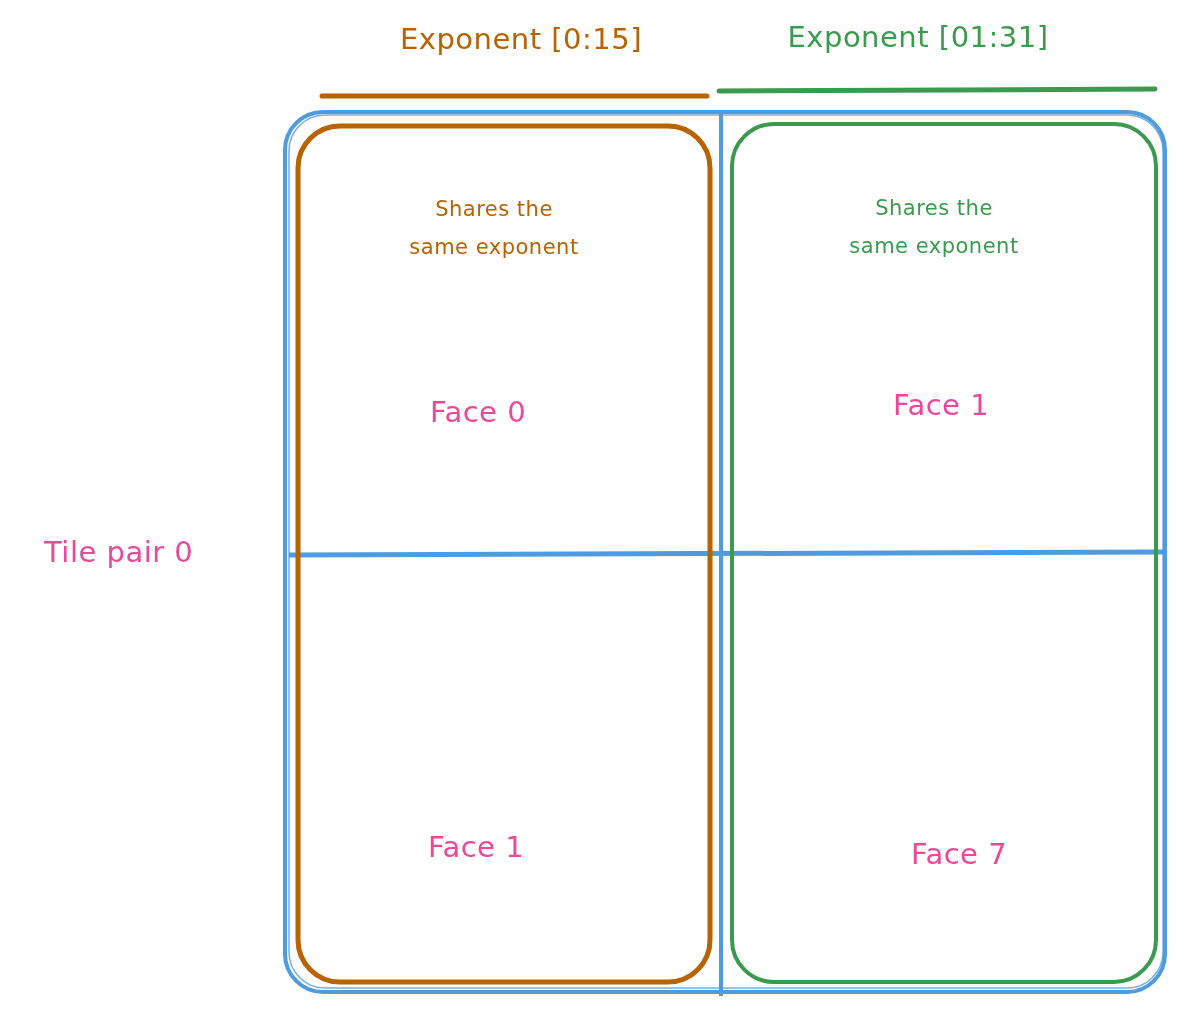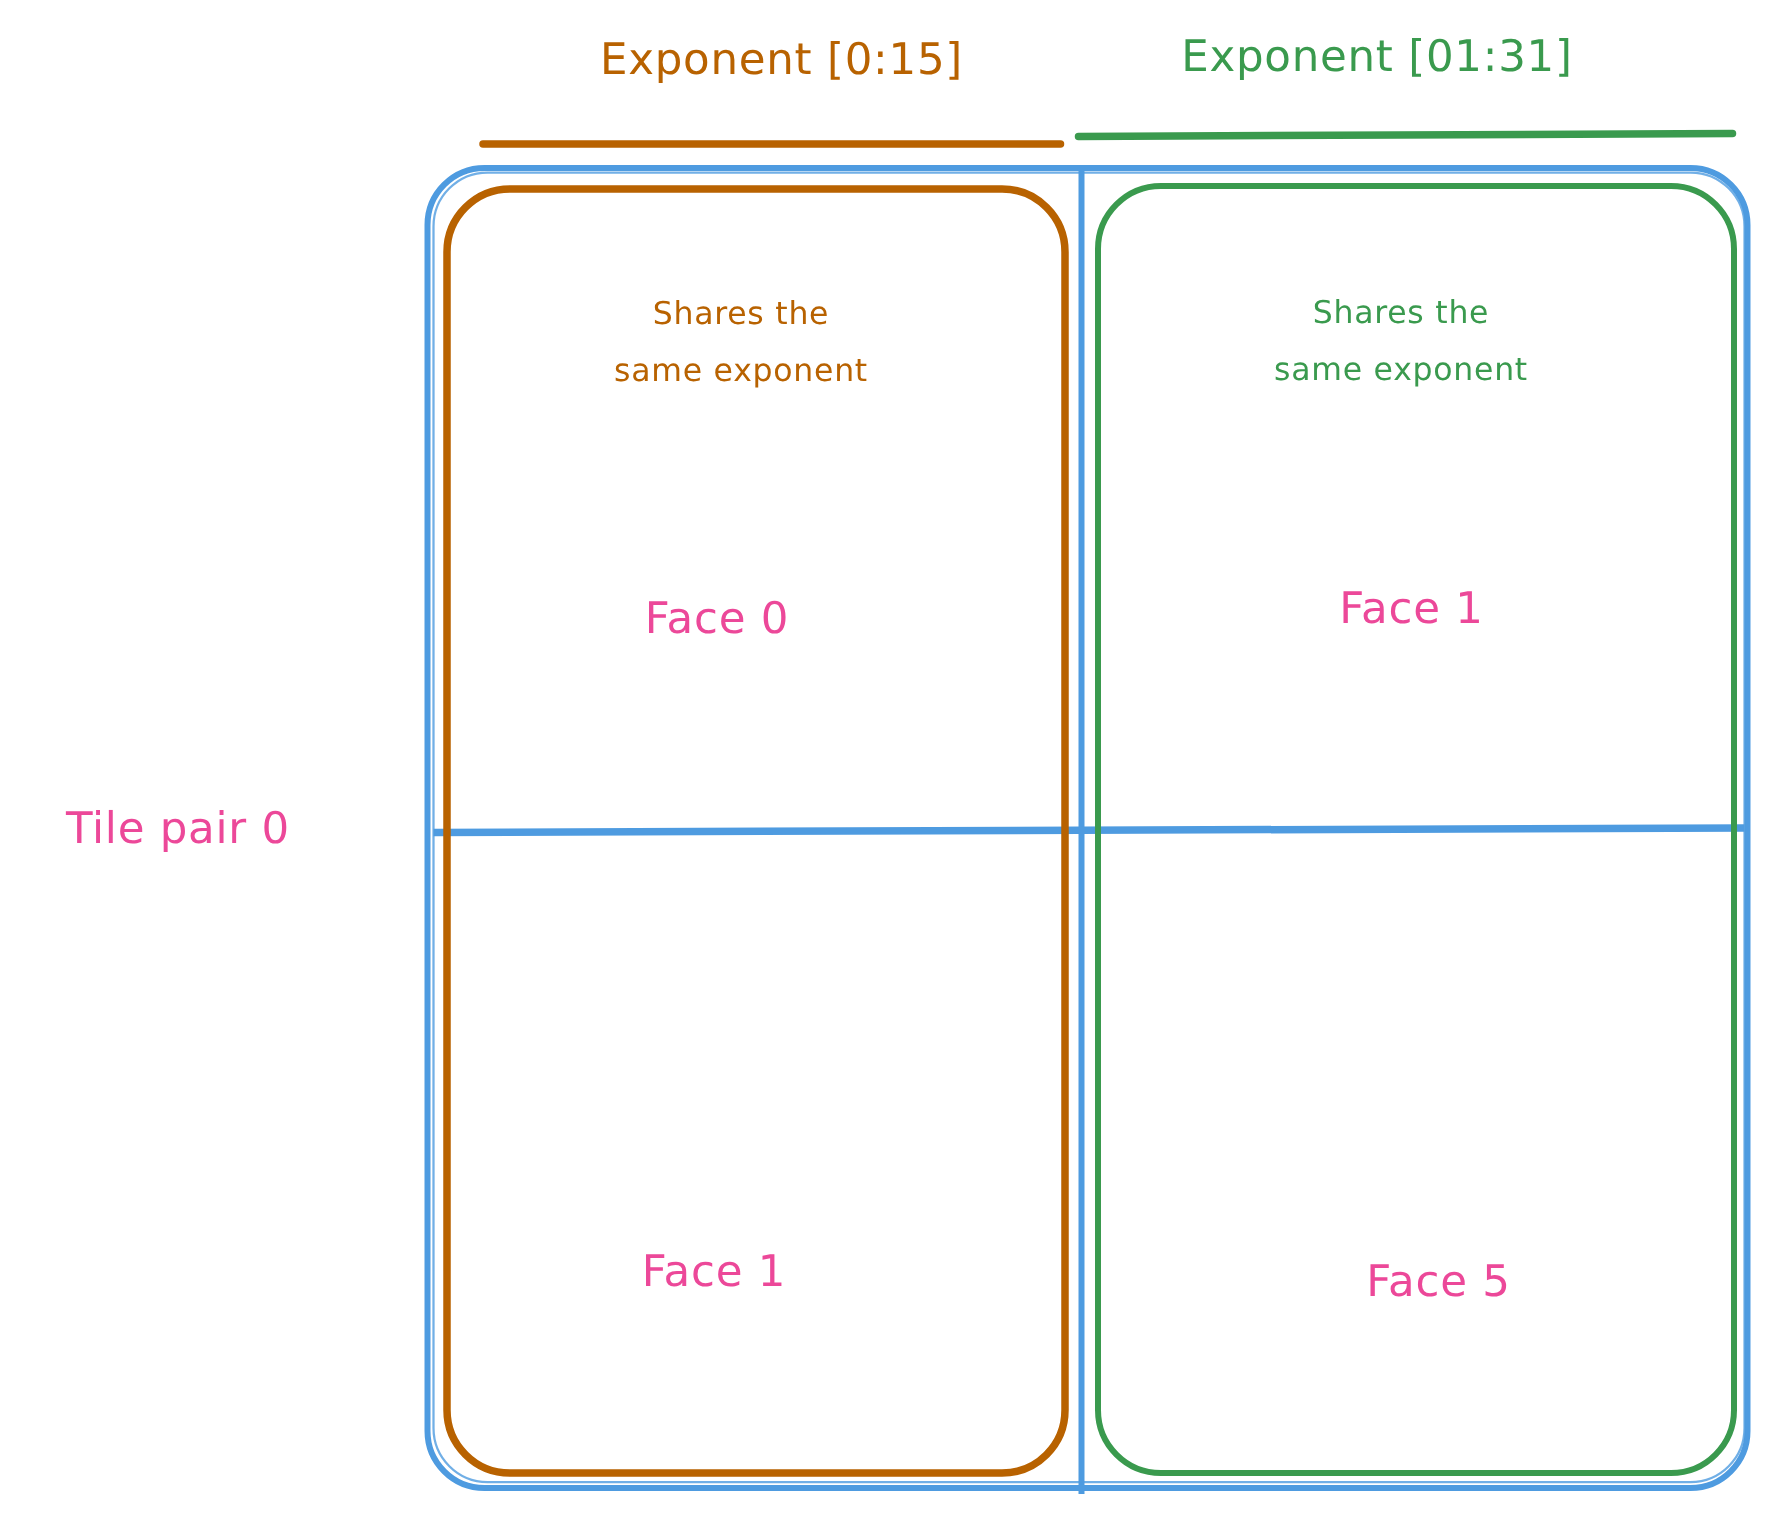--- a/index.html
+++ b/index.html
@@ -41,15 +41,15 @@
   <div>same exponent</div>
 </div>
 <div class="lbl green center multi" style="left:934px; top:189px;">
   <div>Shares the</div>
   <div>same exponent</div>
 </div>
 
 <div class="lbl blue center" style="left:478px; top:395px;">Face 0</div>
 <div class="lbl blue center" style="left:941px; top:388px;">Face 1</div>
 <div class="lbl blue center" style="left:476px; top:830px;">Face 1</div>
-<div class="lbl blue center" style="left:959px; top:837px;">Face 5</div>
+<div class="lbl blue center" style="left:959px; top:837px;">Face 7</div>
 
 <div class="lbl blue" style="left:20px; top:535px;margin-left:24px;">Tile pair 0</div>
 
 </body></html>

